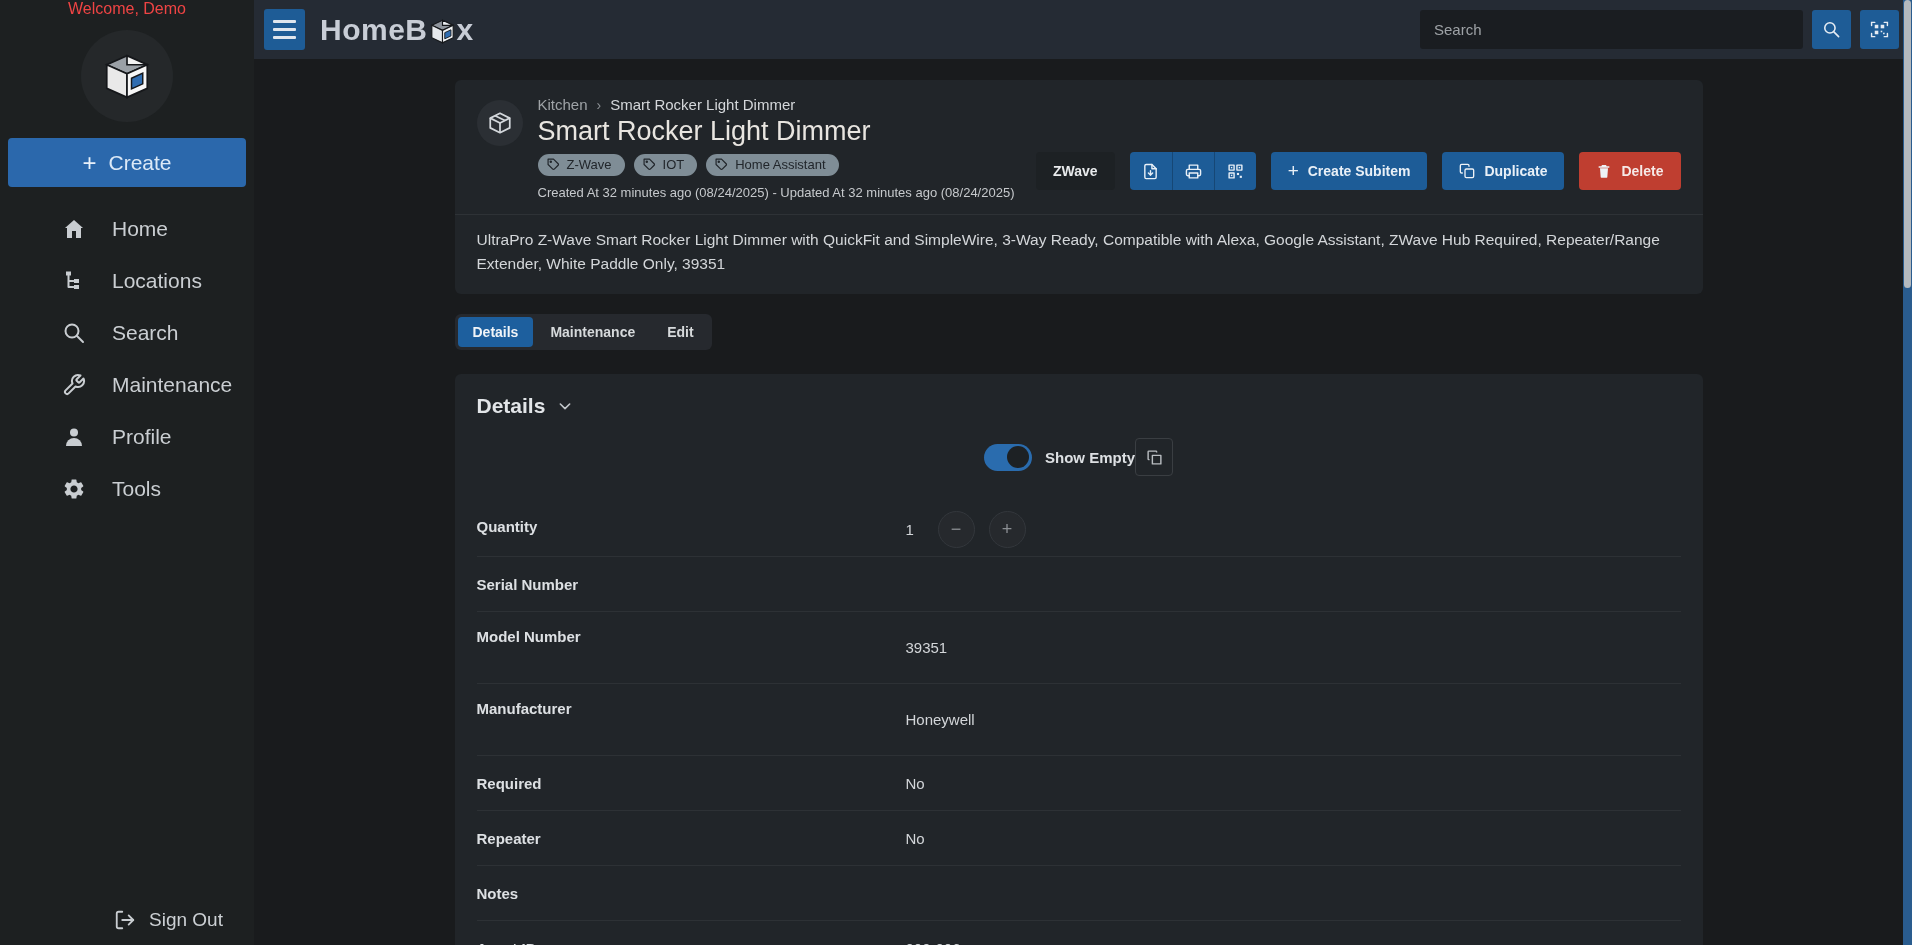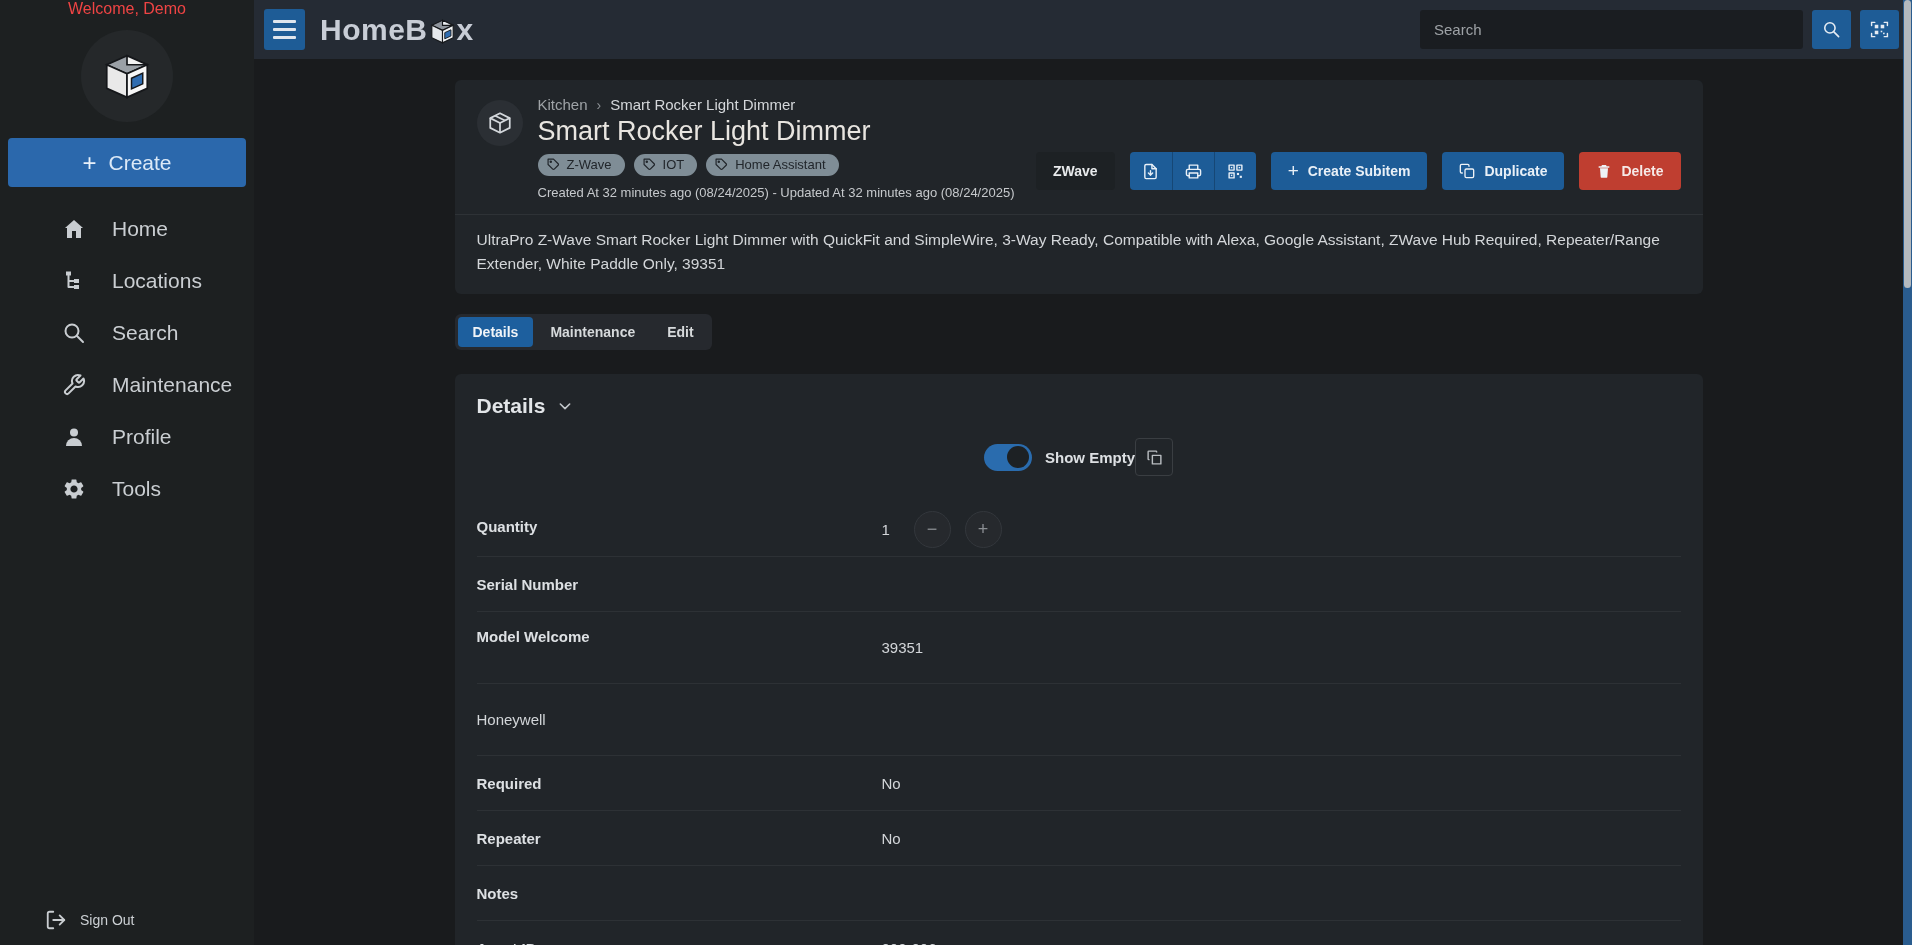--- a/index.html
+++ b/index.html
@@ -31,22 +31,22 @@
   }
   .create-btn .plus-glyph { font-size: 24px; font-weight: 400; color: #e8f0fa; }
   .side-nav { margin-top: 16px; display: flex; flex-direction: column; padding-left: 44px; }
   .nav-item {
     display: flex; align-items: center; gap: 26px; height: 52px; padding-left: 18px;
     color: #caced2; font-size: 21px; cursor: pointer; text-decoration: none;
   }
   .nav-item svg { width: 24px; height: 24px; stroke: #c9cdd1; fill: none; stroke-width: 2; stroke-linecap: round; stroke-linejoin: round; }
   .nav-item svg .fillpart { fill: #c9cdd1; stroke: none; }
   .signout {
-    margin-top: auto; margin-bottom: 14px; padding-left: 45px;
-    display: flex; align-items: center; gap: 13px; color: #ccd0d4; font-size: 14px; cursor: pointer;
+    margin-top: auto; margin-bottom: 14px; padding-left: 114px;
+    display: flex; align-items: center; gap: 13px; color: #ccd0d4; font-size: 19px; cursor: pointer;
   }
   .signout svg { width: 22px; height: 22px; stroke: #c9cdd1; fill: none; stroke-width: 2; stroke-linecap: round; stroke-linejoin: round; }
 
   
   .navbar {
     position: absolute; left: 254px; top: 0; right: 0; height: 59px;
     background: #252b34; display: flex; align-items: center; padding: 0 13px 0 10px; z-index: 4;
   }
   .hamburger {
     width: 41px; height: 41px; background: #1e5c96; border: none; border-radius: 3px;
@@ -140,21 +140,21 @@
   .toggle-label { font-size: 15px; font-weight: 700; color: #dde0e3; }
   .copy-btn {
     width: 38px; height: 38px; background: transparent; border: 1px solid #3a3e42; border-radius: 4px;
     display: flex; align-items: center; justify-content: center; cursor: pointer;
   }
   .copy-btn svg { width: 17px; height: 17px; stroke: #b9bdc1; fill: none; stroke-width: 2; stroke-linejoin: round; }
 
   .fields { margin-top: 26px; }
   .field-row {
     display: grid; grid-template-columns: 405px 1fr; align-items: center;
-    min-height: 55px; border-bottom: 1px solid #2d3135; padding: 8px 0;
+    min-height: 55px; border-bottom: 1px solid #2d3135; padding: 8px 0; gap: 24px;
   }
   .field-row.tall { min-height: 72px; }
   .field-row:last-child { border-bottom: none; }
   .field-label { font-size: 15px; font-weight: 700; color: #dde0e3; align-self: start; padding-top: 8px; }
   .field-row:not(.tall):not(.has-stepper) .field-label { align-self: center; padding-top: 0; }
   .field-value { font-size: 15px; color: #d3d6d9; }
   .stepper { display: flex; align-items: center; gap: 10px; }
   .step-btn {
     width: 37px; height: 37px; border-radius: 50%; background: #26292d; border: 1px solid #33373c;
     color: #8a8e92; font-size: 18px; font-family: inherit; cursor: pointer;
@@ -424,25 +424,26 @@
           </button>
         </div>
       </div>
 
       <div class="field-row">
         <div class="field-label">Serial Number</div>
         <div class="field-value"></div>
       </div>
 
       <div class="field-row tall">
-        <div class="field-label">Model Welcome</div>
+        <div class="field-label">Model Number</div>
         <div class="field-value">39351</div>
       </div>
 
       <div class="field-row tall">
+        <div class="field-label">Manufacturer</div>
         <div class="field-value">Honeywell</div>
       </div>
 
       <div class="field-row">
         <div class="field-label">Required</div>
         <div class="field-value">No</div>
       </div>
 
       <div class="field-row">
         <div class="field-label">Repeater</div>

